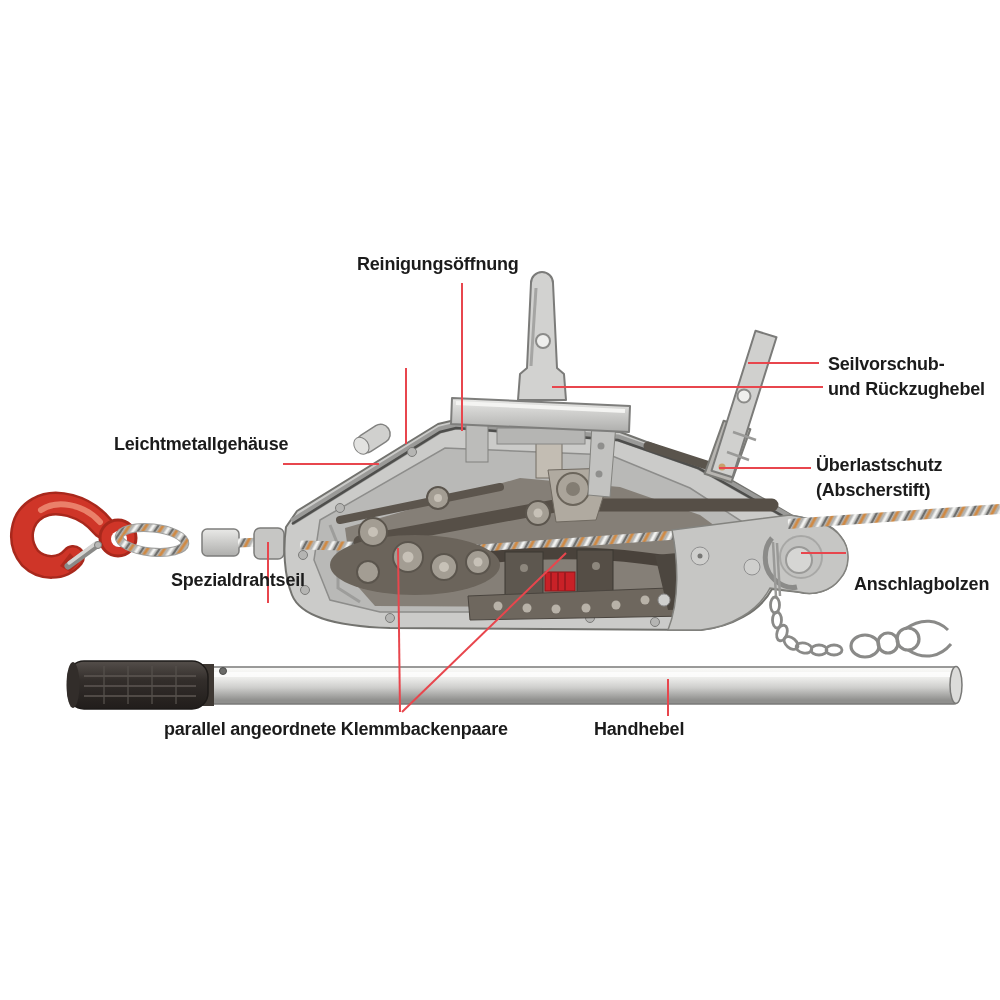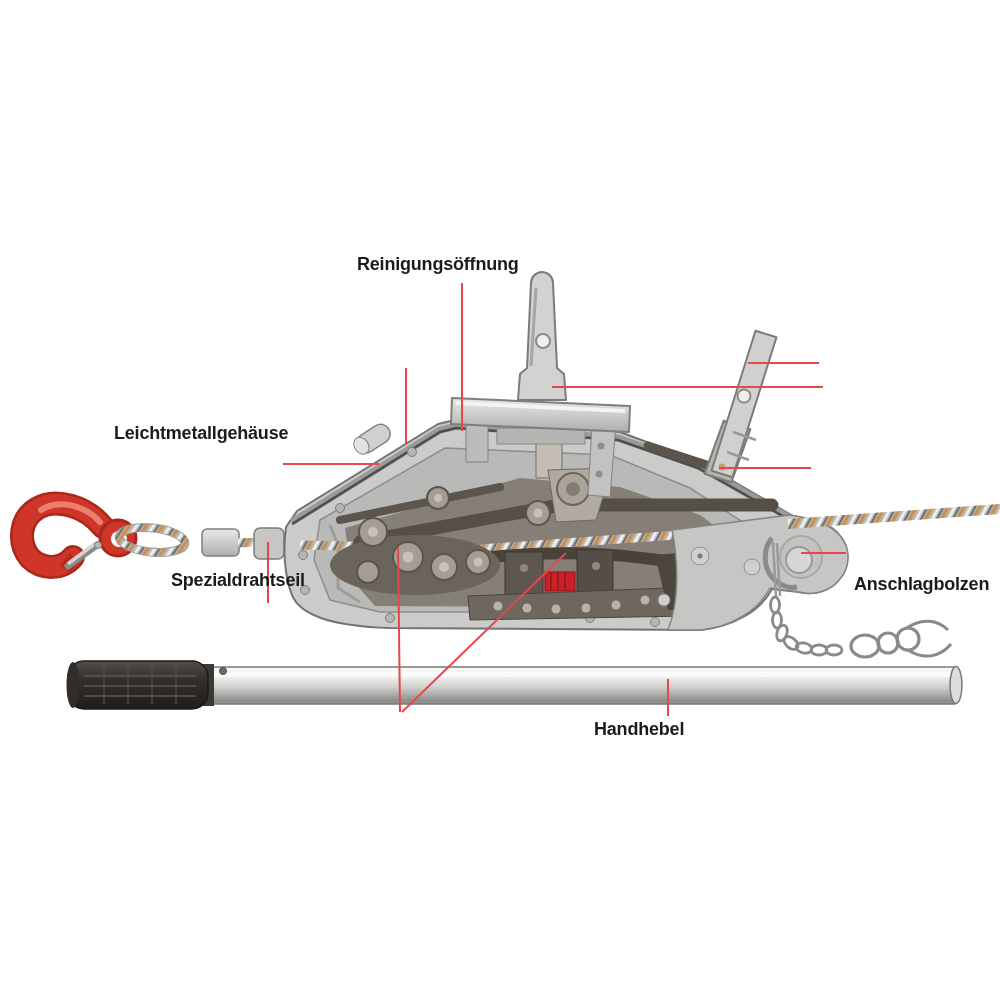--- a/index.html
+++ b/index.html
@@ -215,23 +215,32 @@
     <path d="M 268,542 L 268,603"></path>
     <path d="M 398,548 L 400,712"></path>
     <path d="M 566,553 L 402,712"></path>
     <path d="M 668,679 L 668,716"></path>
   </g>
 </svg>
 
   <div class="lbl" style="left:357px;top:254px">Reinigungsöffnung</div>
 
 
-
-  <div class="lbl" style="left:114px;top:423px">Leichtmetallgehäuse</div>
-
+  <div class="lbl two" style="left:828px;top:352px">
+    <div>Seilvorschub-</div>
+    <div>und Rückzughebel</div>
+  </div>
+
+  <div class="lbl" style="left:114px;top:434px">Leichtmetallgehäuse</div>
+
+  <div class="lbl two" style="left:816px;top:453px">
+    <div>Überlastschutz</div>
+    <div>(Abscherstift)</div>
+  </div>
 
   <div class="lbl" style="left:854px;top:574px">Anschlagbolzen</div>
 
   <div class="lbl" style="left:171px;top:570px">Spezialdrahtseil</div>
 
+  <div class="lbl" style="left:164px;top:719px">parallel angeordnete Klemmbackenpaare</div>
 
   <div class="lbl" style="left:594px;top:719px">Handhebel</div>
 </div>
 
 </body></html>

